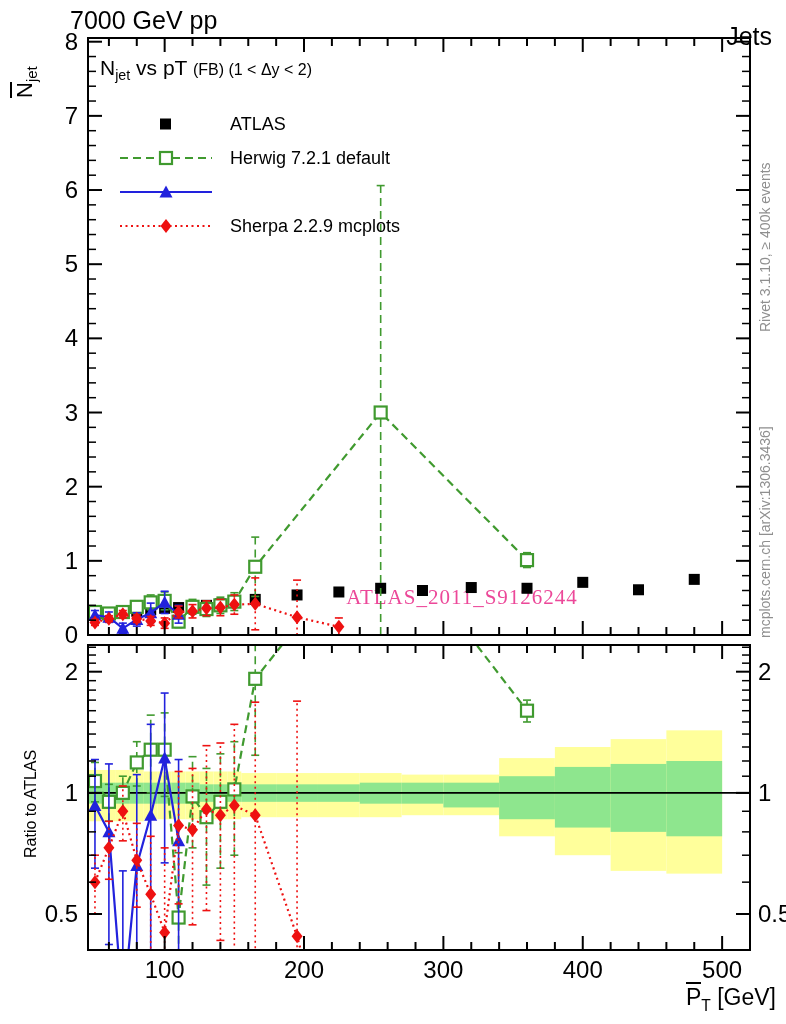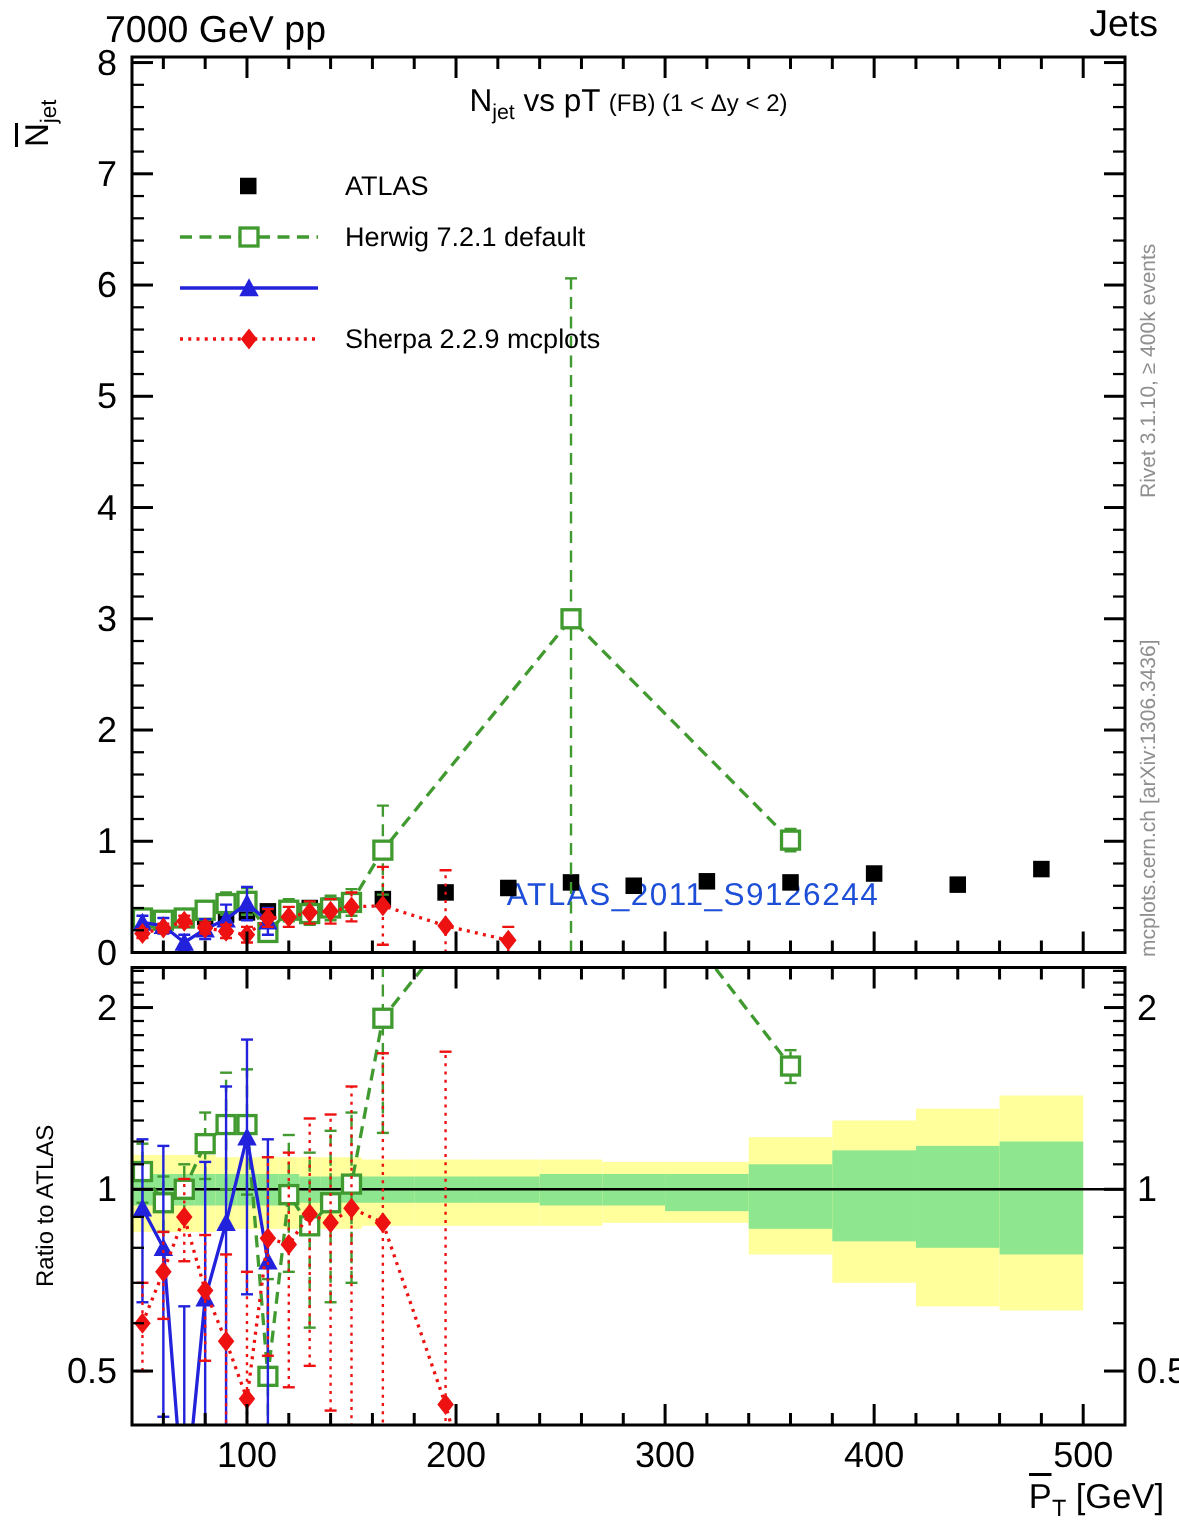--- a/index.html
+++ b/index.html
@@ -1,25 +1,25 @@
 <!DOCTYPE html>
 <html><head>
 <meta charset="utf-8">
 <style>
   html,body{margin:0;padding:0;background:#fff;}
   #fig{position:relative;width:786px;height:1024px;background:#fff;overflow:hidden;
        font-family:"Liberation Sans","DejaVu Sans",sans-serif;color:#000;padding-left:24px;}
   .abs{position:absolute;}
   #chart-svg{position:absolute;left:0;top:0;z-index:2;}
   .overlay{z-index:3;}
-  #watermark{z-index:1;color:#1d4ed8;font-size:21px;letter-spacing:1px;white-space:nowrap;
-             left:462px;top:585px;transform:translateX(-50%);}
+  #watermark{z-index:1;color:#ec4899;font-size:21px;letter-spacing:1px;white-space:nowrap;
+             left:462px;top:585px;transform:translateX(-50%);font-family:Liberation Serif, serif;}
   #hdr-left{left:70px;top:6px;font-size:25px;}
-  #hdr-right{right:38px;top:2px;font-size:25px;}
-  #title{left:88px;top:56px;width:662px;text-align:center;font-size:21px;white-space:nowrap;}
+  #hdr-right{right:38px;top:22px;font-size:25px;}
+  #title{left:100px;top:56px;width:662px;text-align:left;font-size:21px;white-space:nowrap;}
   #title .small{font-size:16px;}
   sub{font-size:68%;}
   .ov{border-top:2px solid currentColor;padding-top:0px;line-height:1;}
   .rot{transform:rotate(-90deg);transform-origin:0 0;white-space:nowrap;}
   #ylab-main{left:12px;top:98px;font-size:22px;}
   #ylab-ratio{left:22px;top:858px;font-size:16px;}
   #xlab{right:34px;top:984px;font-size:23px;text-align:center;}
   .note{color:#8f8f8f;font-size:14px;}
   #note-top{left:757px;top:332px;}
   #note-bottom{left:757px;top:638px;}

